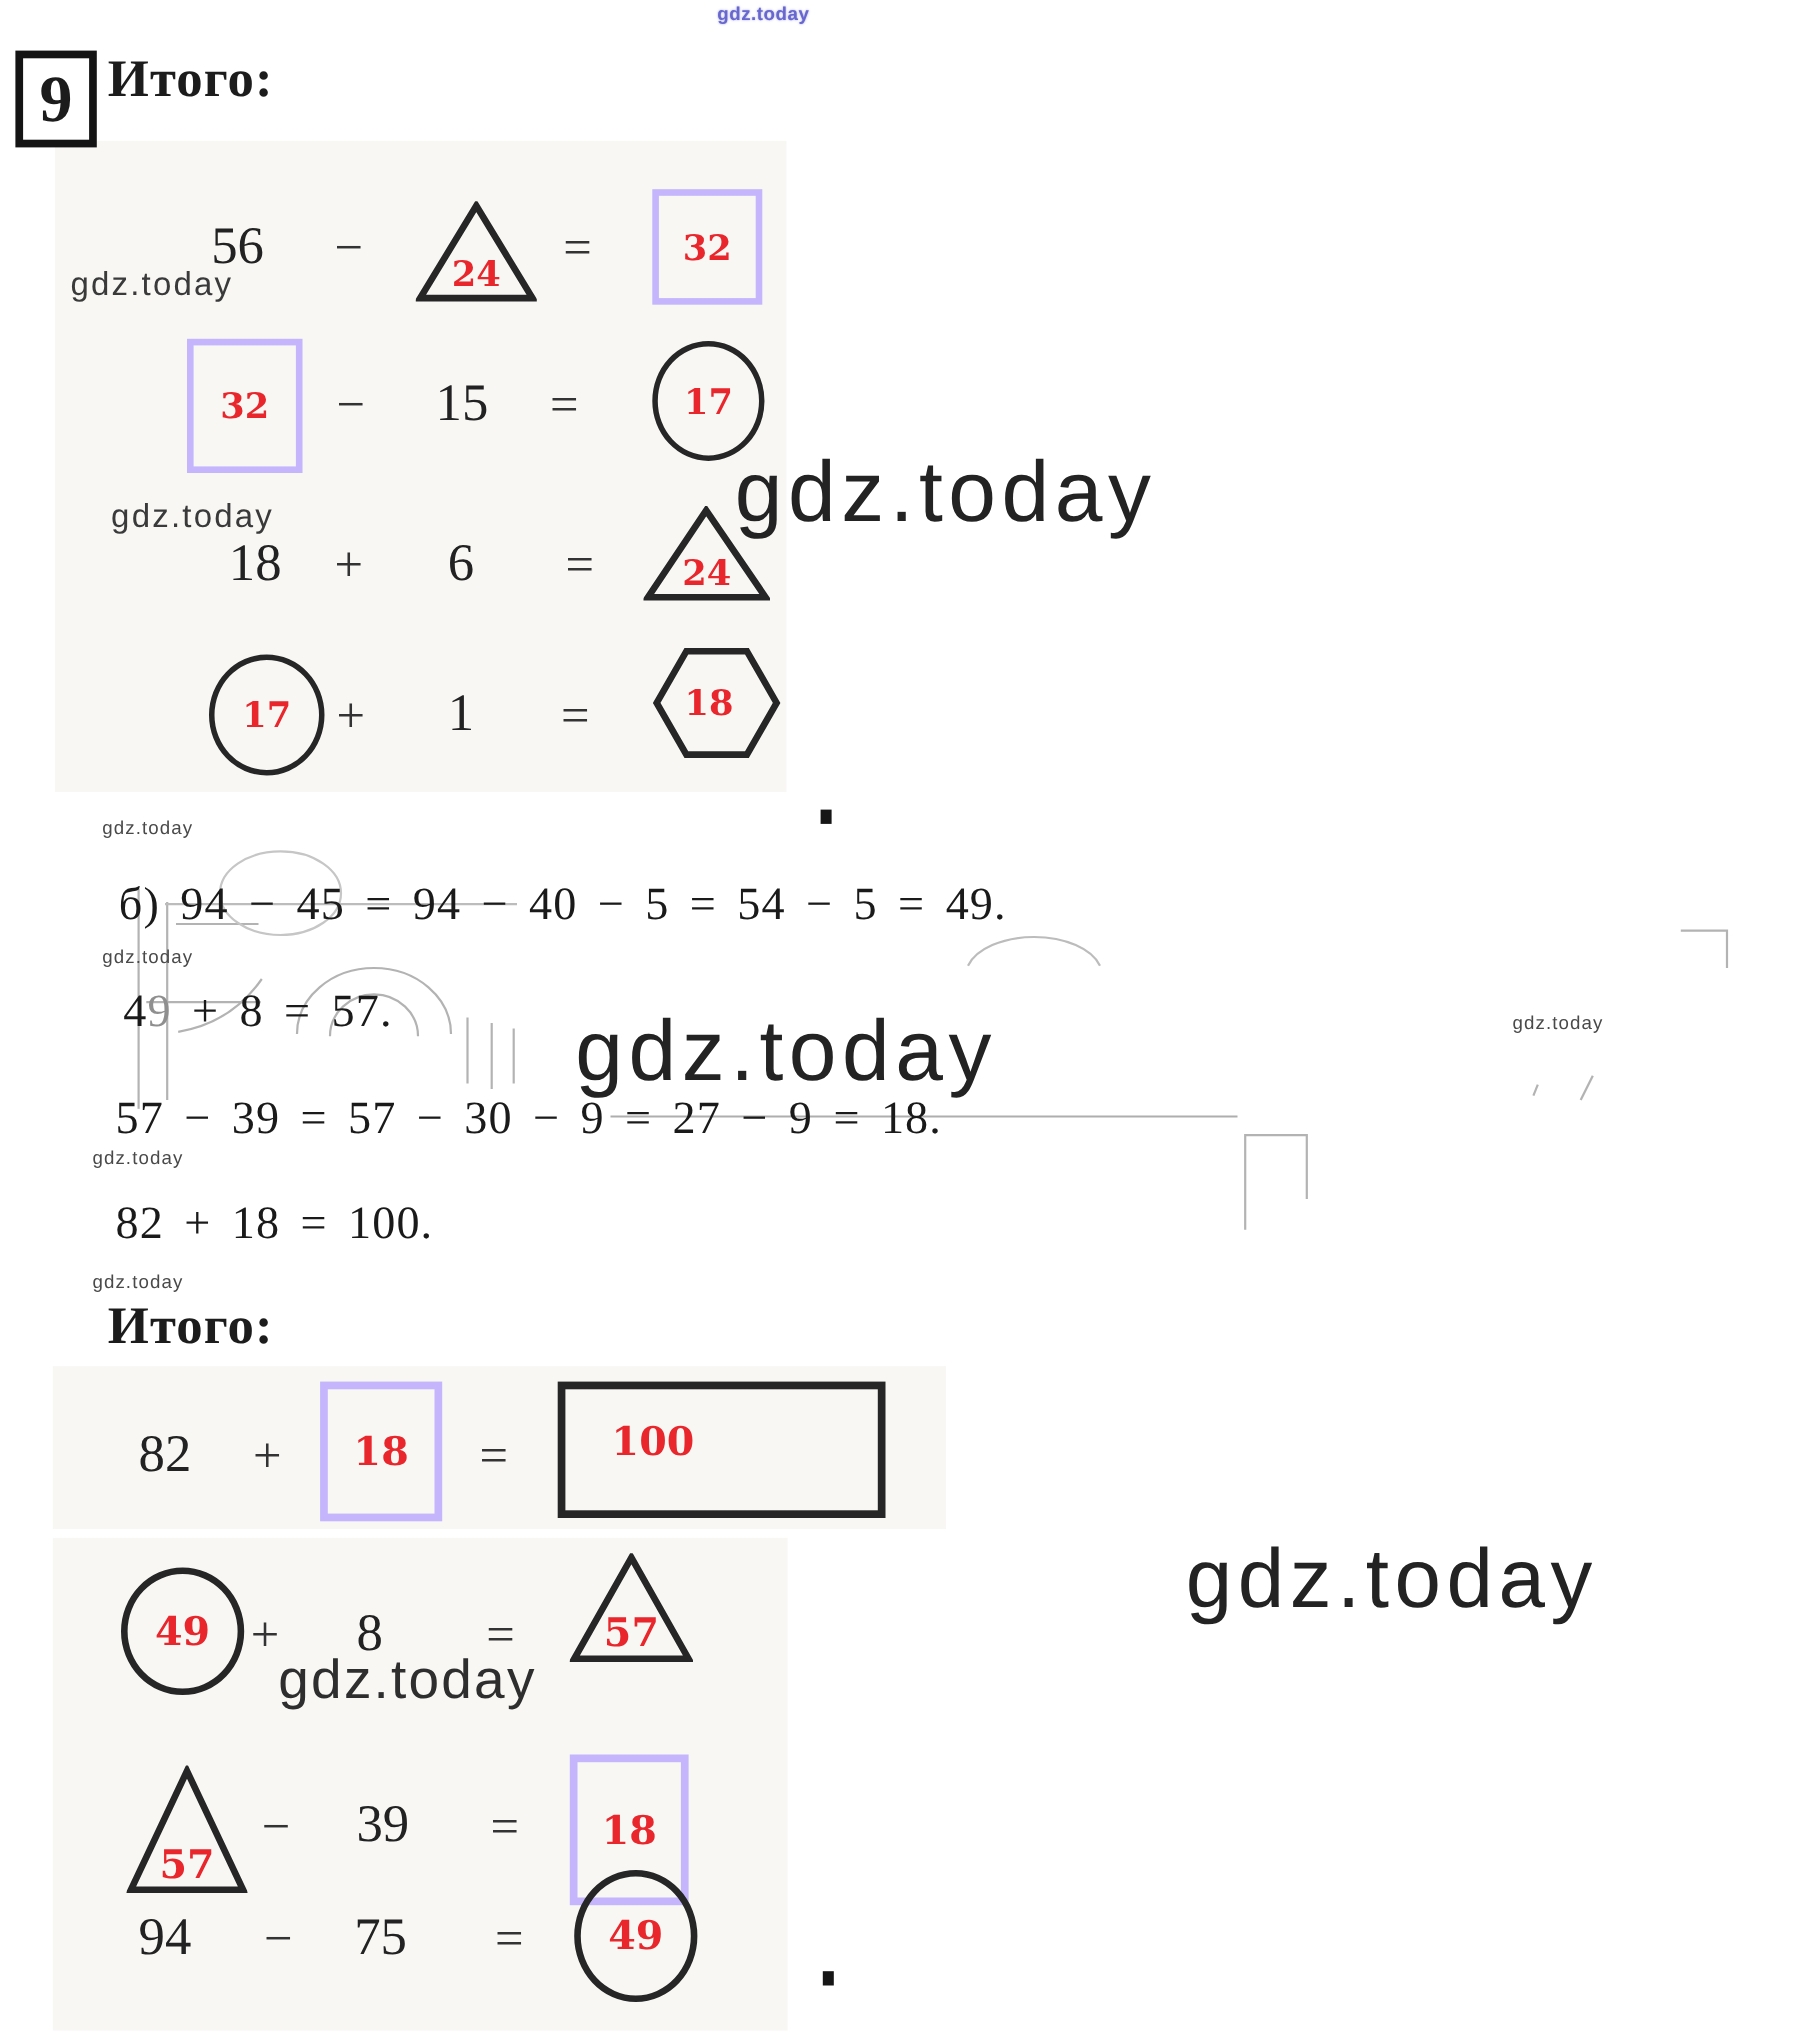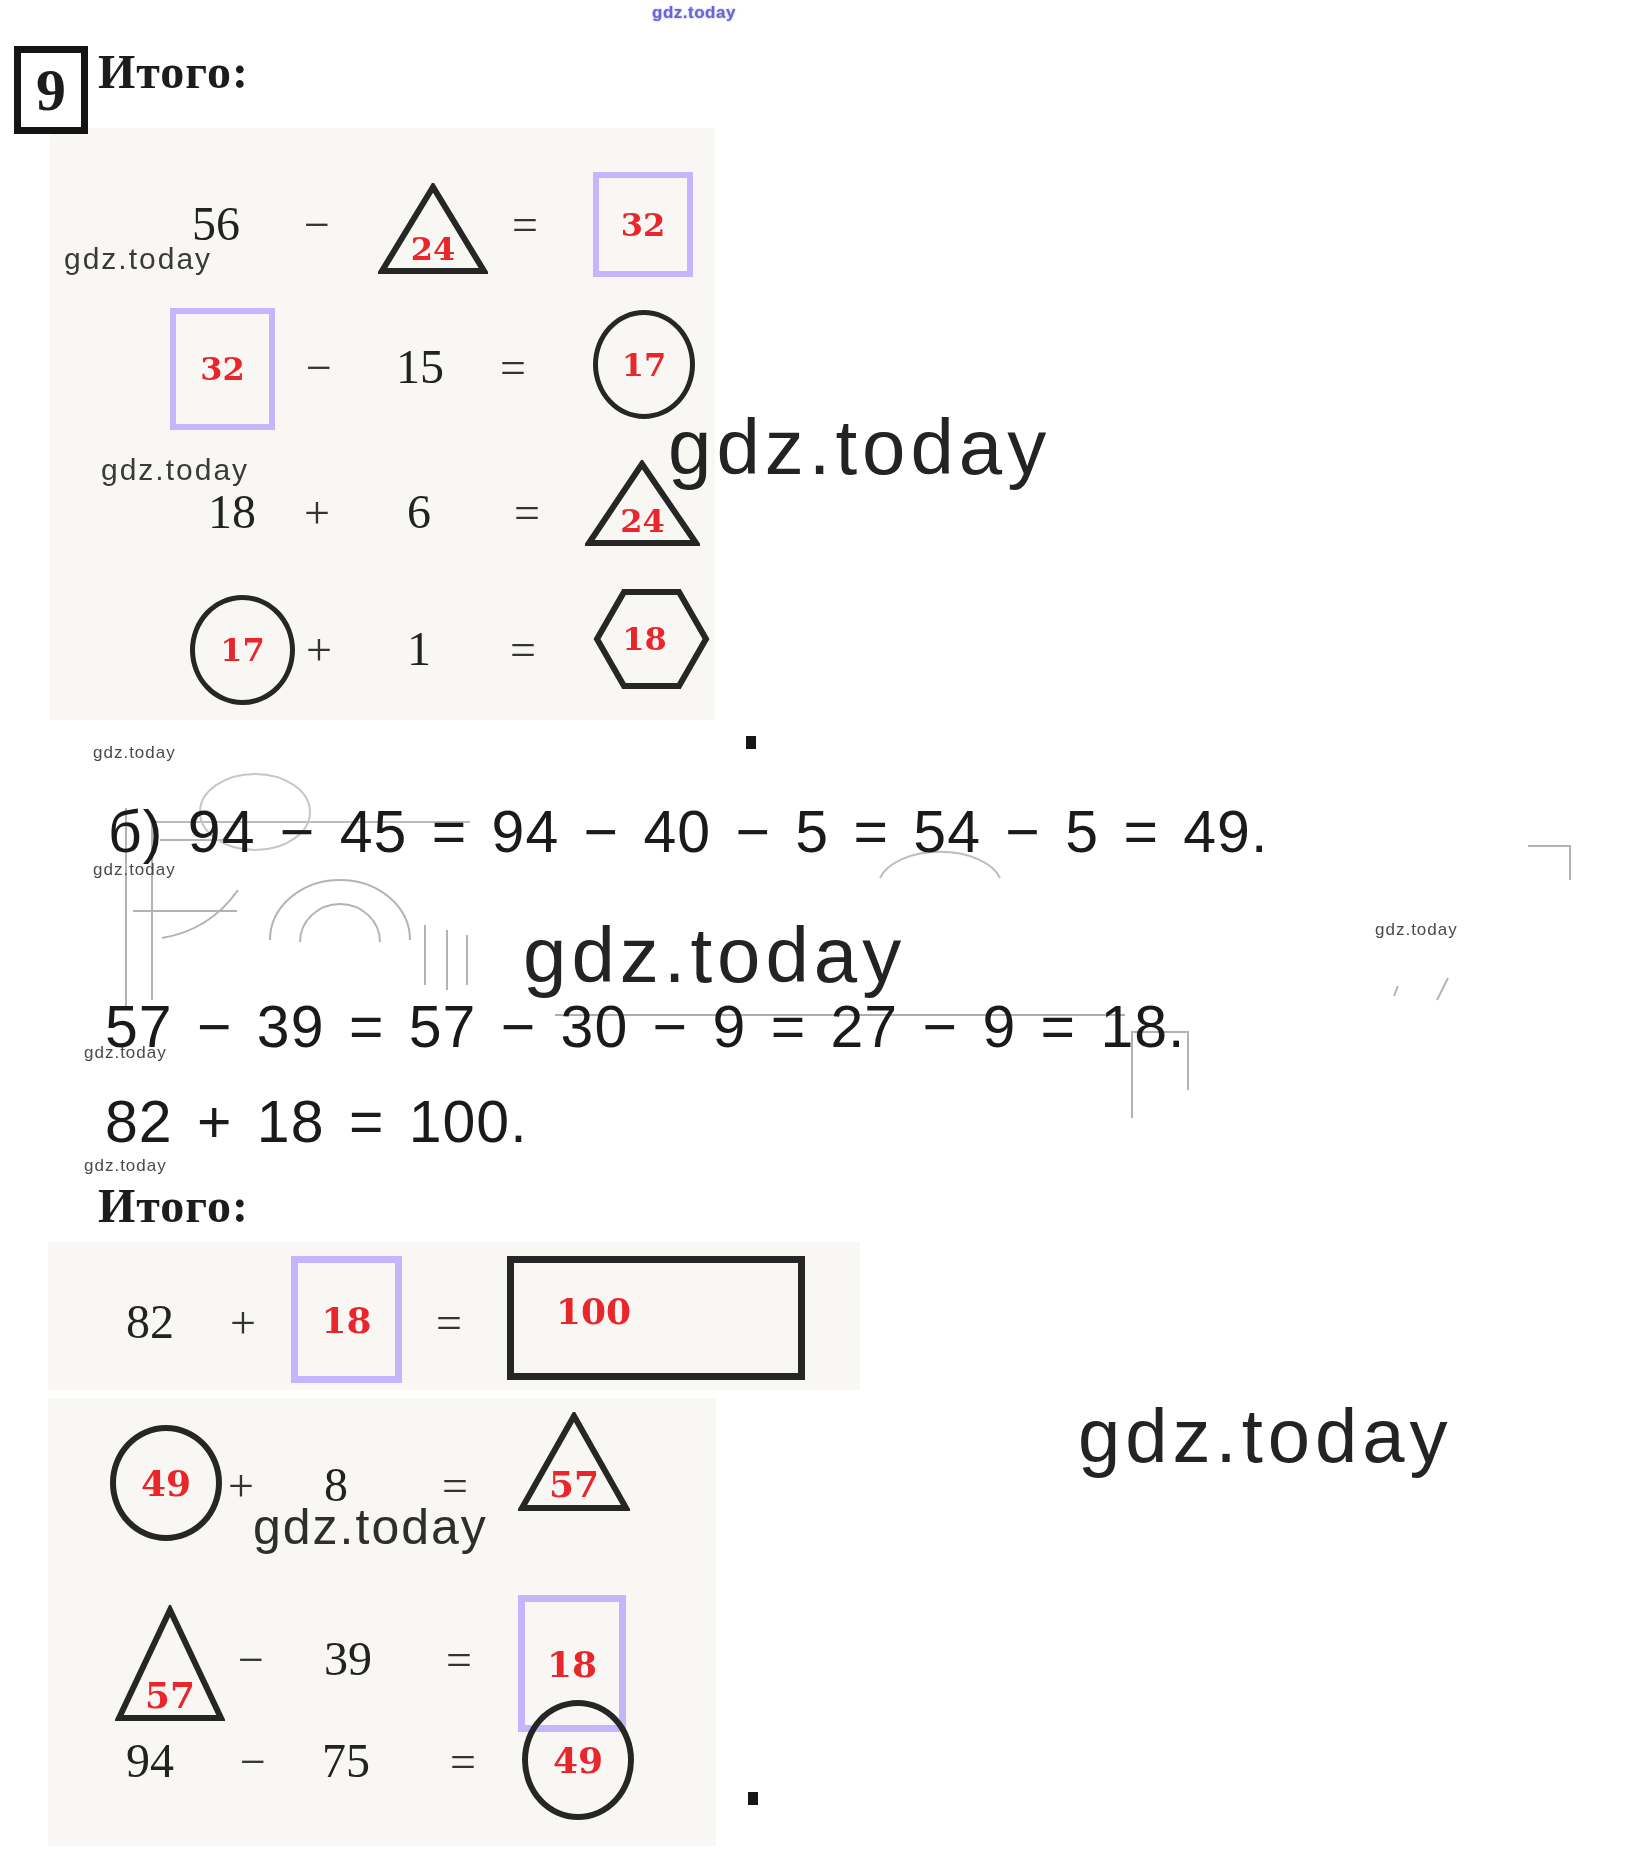--- a/index.html
+++ b/index.html
@@ -19,21 +19,21 @@
   .circ{border:5px solid #262626;border-radius:50%;}
   .redval{font-family:"DejaVu Serif",serif;font-weight:bold;color:#e8262b;font-size:32px;line-height:1;}
   .redval.big{font-size:36px;}
   .tri-wrap{position:absolute;}
   .tri-wrap .redval{position:absolute;left:50%;transform:translateX(-50%);bottom:10px;}
   .hex-wrap .redval{position:absolute;left:44%;top:50%;transform:translate(-50%,-50%);}
   .rect100{border:7px solid #262626;display:flex;align-items:center;justify-content:flex-start;}
   .rect100 .redval{margin-left:42px;margin-bottom:14px;}
   .sq .redval, .circ .redval{margin:0;}
   
-  .soltext{font-size:59px;font-family:Liberation Sans, sans-serif;color:#1a1a1a;word-spacing:7px;letter-spacing:1px;white-space:nowrap;}
+  .soltext{font-size:42px;font-family:Liberation Serif, serif;color:#1a1a1a;word-spacing:7px;letter-spacing:1px;white-space:nowrap;}
   .ghost-digit{color:#8f8f8f;}
   
   .wm{font-family:"Liberation Sans",sans-serif;color:#3d3d3d;white-space:nowrap;}
   .wm-big{font-weight:300;color:#232323;letter-spacing:5px;}
   .wm-med{font-weight:400;color:#3a3a3a;letter-spacing:2px;}
   .wm-small{font-weight:400;color:#4a4a4a;font-size:17px;letter-spacing:1px;}
   .wm-blue{color:#6767cf;font-size:17px;font-weight:bold;letter-spacing:0.5px;text-shadow:0 0 2px rgba(103,103,207,0.65);}
   .dot{background:#161616;}
   svg{display:block;}
   .ghost-svg{pointer-events:none;}
@@ -132,20 +132,21 @@
 
   <div class="abs dot" style="left:746px;top:736px;width:10px;height:13px;"></div>
 
   <div class="abs wm wm-small" style="left:93px;top:743px;">gdz.today</div>
   <div class="abs wm wm-small" style="left:93px;top:860px;">gdz.today</div>
   <div class="abs wm wm-small" style="left:84px;top:1043px;">gdz.today</div>
   <div class="abs wm wm-small" style="left:84px;top:1156px;">gdz.today</div>
   <div class="abs wm wm-small" style="left:1375px;top:920px;">gdz.today</div>
 
   <div class="abs soltext" style="left:108px;top:798px;">б) 94 − 45 = 94 − 40 − 5 = 54 − 5 = 49.</div>
+  <div class="abs soltext" style="left:112px;top:896px;"><span>4</span><span class="ghost-digit">9</span><span> + 8 = 57.</span></div>
   <div class="abs soltext" style="left:105px;top:993px;">57 − 39 = 57 − 30 − 9 = 27 − 9 = 18.</div>
   <div class="abs soltext" style="left:105px;top:1088px;">82 + 18 = 100.</div>
 
   <div class="abs wm wm-big" style="left:523px;top:910px;font-size:78px;">gdz.today</div>
 
   <div class="abs heading" style="left:98px;top:1178px;">Итого:</div>
 
   <div class="abs eqnum" style="left:126px;top:1294px;">82</div>
   <div class="abs eqop" style="left:230px;top:1296px;">+</div>
   <div class="abs shape sq" style="left:291px;top:1256px;width:97px;height:113px;border-width:7px;">

